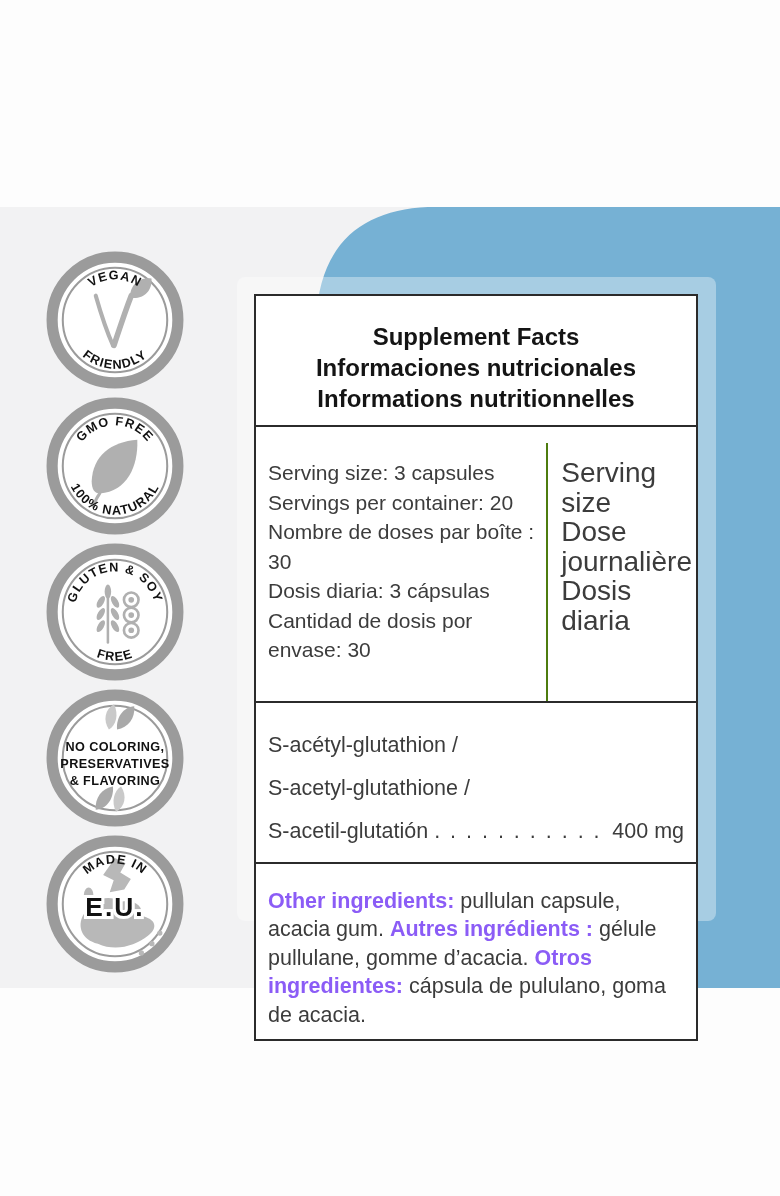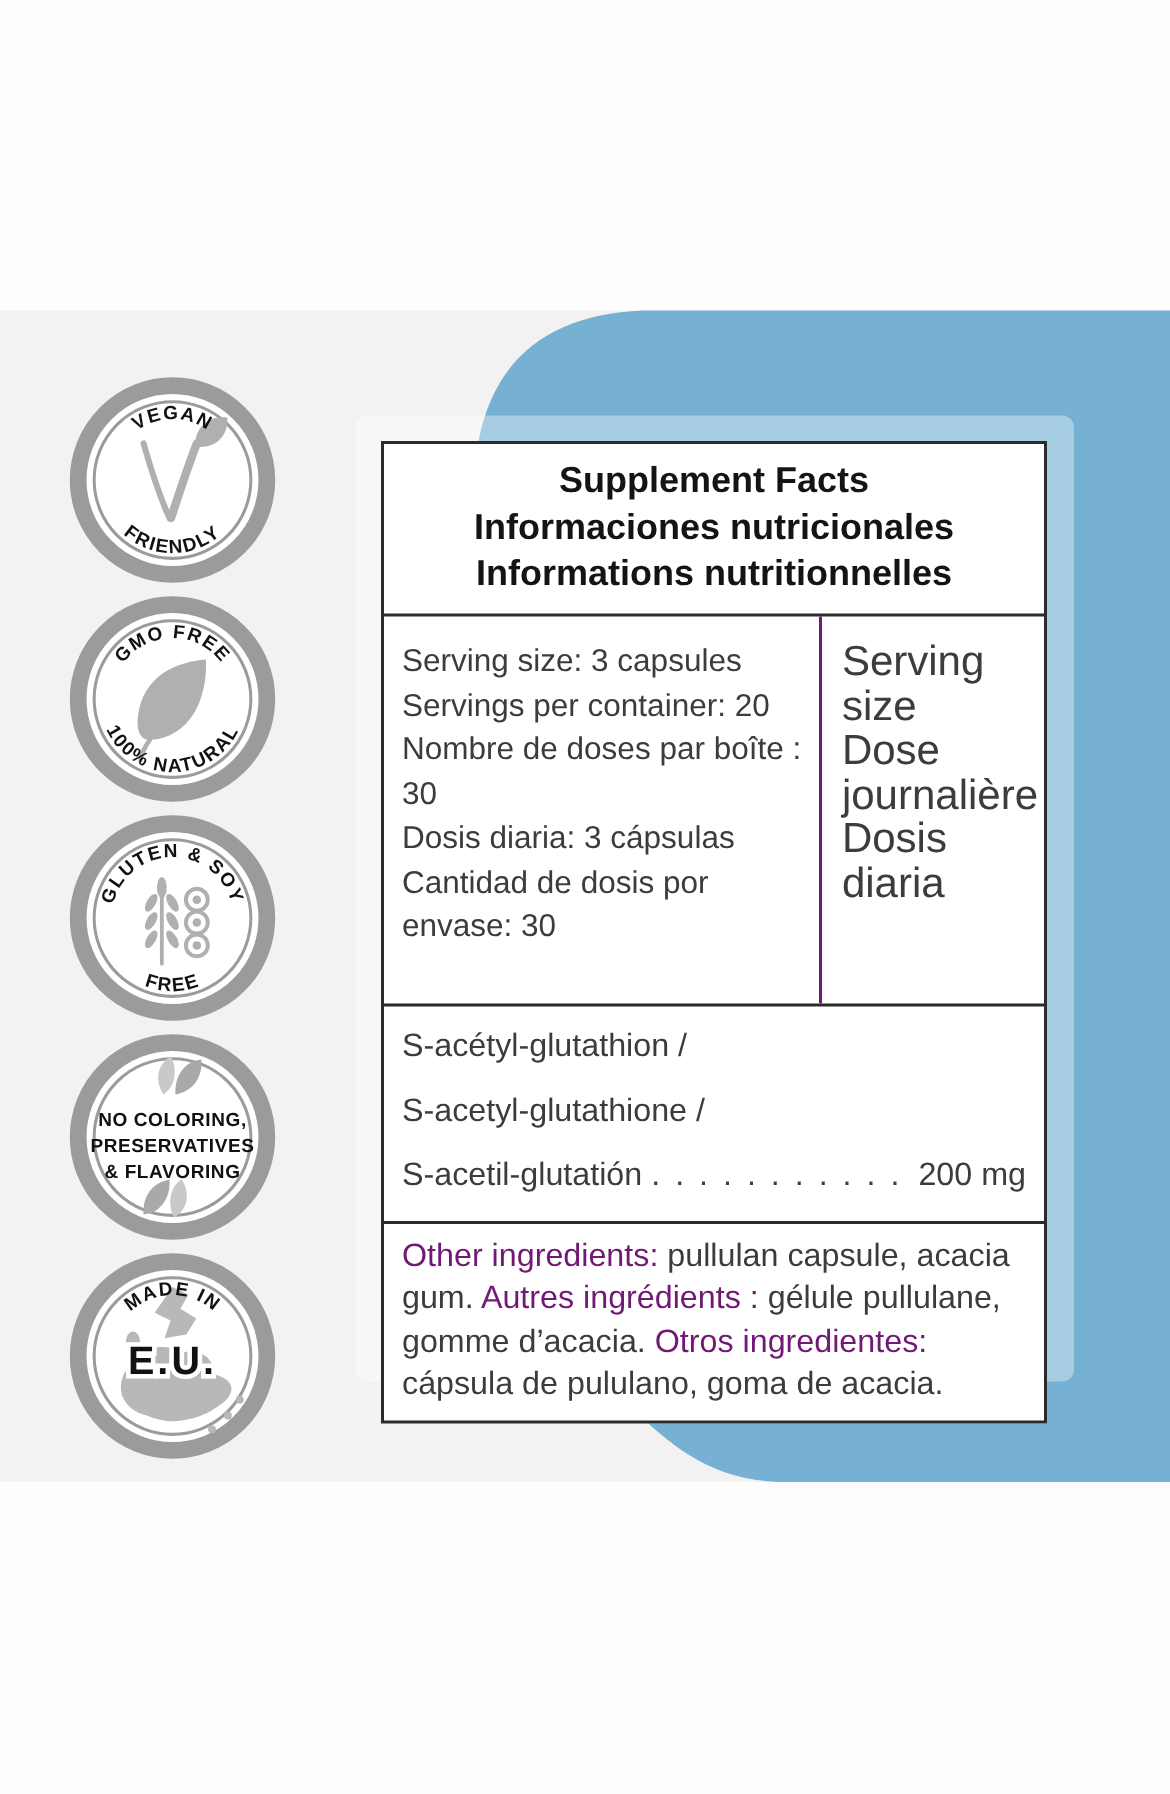--- a/index.html
+++ b/index.html
@@ -11,34 +11,34 @@
   .blob{position:absolute;left:0;top:0;width:780px;height:1196px;}
   .blob path{fill:#76b1d4;}
   .panel{
     position:absolute;left:237px;top:277px;width:479px;height:644px;
     background:rgba(255,255,255,0.36);border-radius:8px;
   }
   .facts{
     position:absolute;left:254px;top:294px;width:440px;
     background:#ffffff;border:2px solid #2b2b2b;color:#3c3c3c;
   }
-  .sec{border-bottom:2px solid #2b2b2b;}
+  .sec{border-bottom:2px solid #2b2b2b;margin-top:16px;}
   .sec:last-child{border-bottom:none;}
   .sec-title{padding:9px 8px 11px;text-align:center;}
   .title-line{font-weight:bold;color:#141414;font-size:24px;line-height:31px;}
   .sec-serving{display:flex;}
-  .serv-left{width:312px;border-right:2px solid #701a75;padding:15px 4px 36px 12px;
+  .serv-left{width:312px;border-right:2px solid #4d7c0f;padding:15px 4px 36px 12px;
     font-size:21px;line-height:29.5px;}
   .serv-right{flex:1;padding:15px 4px 36px 13px;font-size:28px;line-height:29.5px;}
   .sec-ingredient{padding:5px 12px 9px;font-size:21.5px;}
   .iline{line-height:43px;}
   .leader-row{display:flex;align-items:baseline;line-height:43px;justify-content:center;}
   .leader-dots{flex:1;overflow:hidden;white-space:nowrap;margin:0 6px;letter-spacing:2px;color:#3c3c3c;}
   .sec-other{padding:7px 12px 10px;font-size:21.5px;line-height:28.5px;}
-  .sec-other .b{font-weight:normal;color:#701a75;}
+  .sec-other .b{font-weight:bold;color:#8b5cf6;}
   .badges{position:absolute;left:44px;top:249px;display:flex;flex-direction:column;gap:4px;}
   .badge{width:142px;height:142px;display:block;}
   .ring-outer{fill:#ffffff;stroke:#9b9b9b;stroke-width:11;}
   .ring-inner{fill:none;stroke:#9b9b9b;stroke-width:2;}
   .btxt{font-family:"Liberation Sans",sans-serif;font-size:12.5px;font-weight:bold;
     letter-spacing:1.2px;fill:#111111;}
   .btxt-sm{font-family:"Liberation Sans",sans-serif;font-size:12.5px;font-weight:bold;
     letter-spacing:0.4px;fill:#111111;}
   .eu-text{font-family:"Liberation Sans",sans-serif;font-size:26px;font-weight:bold;
     letter-spacing:2px;fill:#111111;stroke:#ffffff;stroke-width:6px;paint-order:stroke;}
@@ -83,21 +83,21 @@
         <div>diaria</div>
       </div>
     </div>
 
     <div class="sec sec-ingredient">
       <div class="iline">S-acétyl-glutathion /</div>
       <div class="iline">S-acetyl-glutathione /</div>
       <div class="leader-row">
         <span>S-acetil-glutatión</span>
         <span class="leader-dots">. . . . . . . . . . . . . . . . . .</span>
-        <span>200 mg</span>
+        <span>400 mg</span>
       </div>
     </div>
 
     <div class="sec sec-other"><span class="b">Other ingredients:</span><span> pullulan capsule, acacia gum. </span><span class="b">Autres ingrédients :</span><span> gélule pullulane, gomme d’acacia. </span><span class="b">Otros ingredientes:</span><span> cápsula de pululano, goma de acacia.</span></div>
 
   </div>
 
   <div class="badges">
 
     <svg class="badge" viewBox="0 0 140 140">

